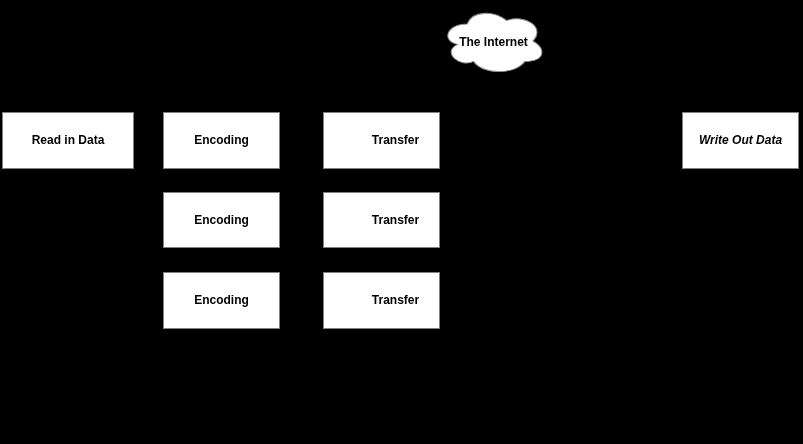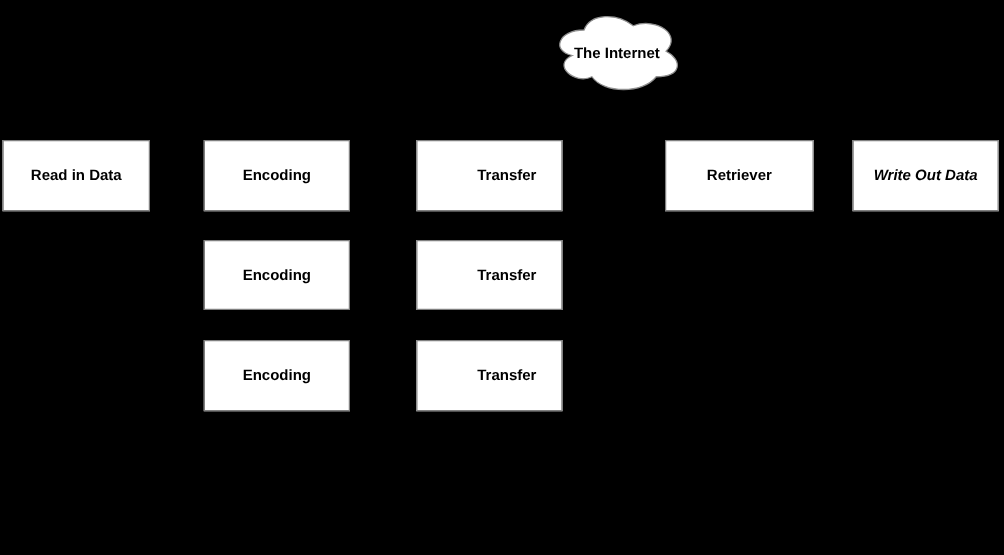--- a/index.html
+++ b/index.html
@@ -25,23 +25,23 @@
     justify-content: center;
     text-align: center;
   }
   .node span {
     font-size: 12px;
     font-weight: bold;
     color: #000000;
     line-height: 1.2;
   }
   
-  .c1 { left: 2px;   width: 118px; }
+  .c1 { left: 2px;   width: 132px; }
   .c2 { left: 163px; width: 117px; }
-  .c3 { left: 333px; width: 117px; padding-left: 28px; }
+  .c3 { left: 323px; width: 117px; padding-left: 28px; }
   .c4 { left: 532px; width: 119px; }
   .c5 { left: 682px; width: 117px; font-style: italic; }
   
   .r1 { top: 112px; height: 57px; }
   .r2 { top: 192px; height: 56px; }
   .r3 { top: 272px; height: 57px; }
 
   .cloud-wrap {
     position: absolute;
     left: 441px;
@@ -113,21 +113,18 @@
   </div>
 
   <div class="node c3 r2">
     <span>Transfer</span>
   </div>
 
   <div class="node c3 r3">
     <span>Transfer</span>
   </div>
 
-  <div class="node c4 r1">
-    <span>Retriever</span>
-  </div>
 
   <div class="node c5 r1">
     <span>Write Out Data</span>
   </div>
 
 </div>
 
 </body></html>

